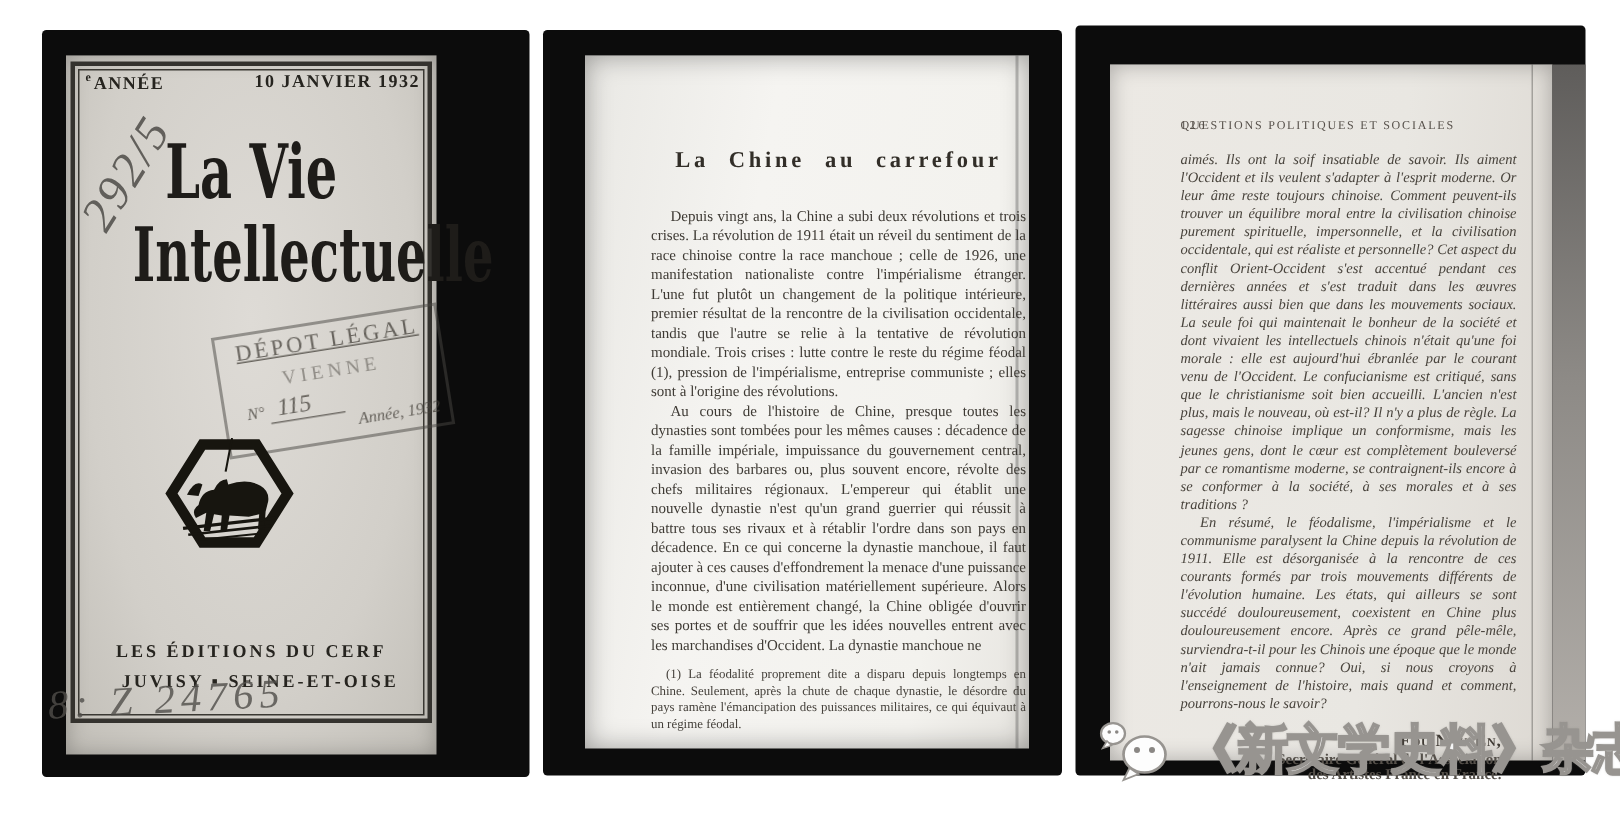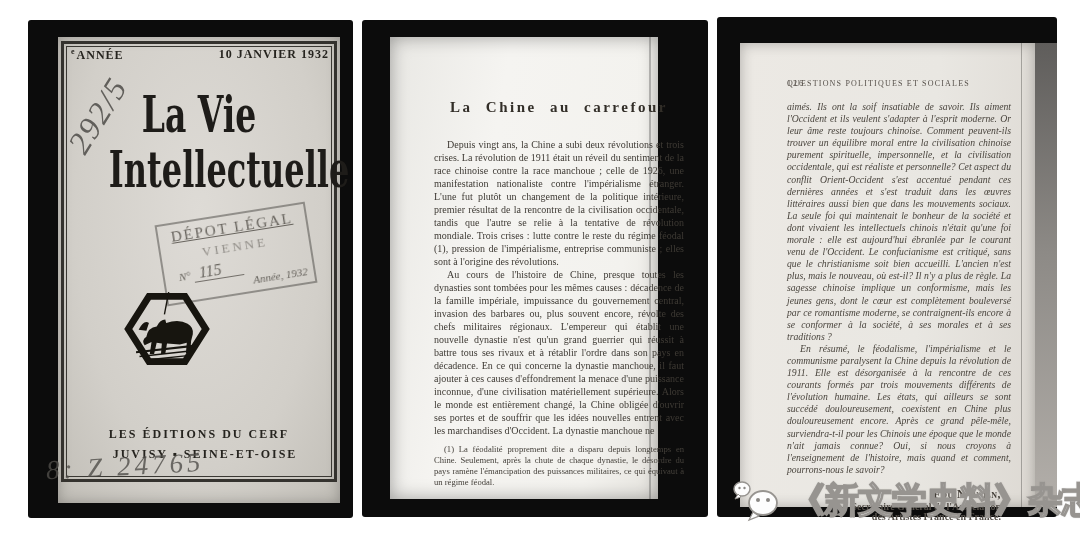--- a/index.html
+++ b/index.html
@@ -5,21 +5,21 @@
   * { margin:0; padding:0; box-sizing:border-box; }
   html,body { width:1080px; height:544px; background:#ffffff; overflow:hidden;
               font-family:"Liberation Serif","DejaVu Serif",serif; }
   .canvas { position:relative; width:1080px; height:544px; background:#ffffff; }
 
   
   .panel { position:absolute; background:#0c0c0c; border-radius:3px; }
 
   
   .cover-panel { left:28px; top:20px; width:325px; height:498px; }
-  .cover-paper { position:absolute; left:30px; top:17px; width:282px; height:466px;
+  .cover-paper { position:absolute; left:16px; top:17px; width:247px; height:466px;
     background:radial-gradient(ellipse at 50% 38%, #dedbd6 0%, #d2cfc9 62%, #c1beb7 100%);
     box-shadow:inset 0 0 14px rgba(0,0,0,.25); }
   .cover-rule { position:absolute; left:3px; top:4px; right:3px; bottom:21px;
     border:3px solid #34322e; }
   .cover-rule::after { content:""; position:absolute; inset:2px; border:1px solid #3a3833; }
   .cover-top { position:absolute; top:10px; left:13px; right:11px; display:flex;
     justify-content:space-between; font-weight:bold; font-size:12px; letter-spacing:1px;
     color:#26241f; }
   .cover-top sup { font-size:8px; margin-right:1px; }
   .hand-number { position:absolute; left:18px; top:95px; font-size:32px; font-style:italic;
@@ -42,21 +42,21 @@
   .logo { position:absolute; left:66px; top:255px; width:86px; height:74px; }
   .publisher { position:absolute; top:390px; width:100%; text-align:center; font-weight:bold;
     font-size:12px; letter-spacing:2px; color:#26241f; }
   .location { position:absolute; top:410px; width:100%; text-align:center; font-weight:bold;
     font-size:12px; letter-spacing:2px; color:#26241f;padding-left:12px; }
   .call-number { position:absolute; left:-12px; top:414px; font-size:27px; font-style:italic;
     color:#504e4a; letter-spacing:4px; transform:rotate(-3deg); opacity:.8; }
 
   
   .mid-panel { left:362px; top:20px; width:346px; height:497px; }
-  .mid-paper { position:absolute; left:28px; top:17px; width:268px; height:462px;
+  .mid-paper { position:absolute; left:28px; top:17px; width:296px; height:462px;
     background:linear-gradient(100deg,#e9e8e4 0%, #f5f4f1 35%, #f3f2ee 78%, #e6e4df 100%);
     box-shadow:inset 0 0 18px rgba(0,0,0,.35); }
   .gutter-line { position:absolute; right:7px; top:0; bottom:0; width:2px;
     background:rgba(40,40,40,.28); }
   .mid-text { position:absolute; left:44px; top:0; width:250px; color:#3e3a34; }
   .article-title { margin-top:62px; text-align:center; font-size:15px; font-weight:bold;
     letter-spacing:2.5px; word-spacing:7px; color:#322e28; }
   .body-p { margin-top:22px; font-size:10px; line-height:13px; text-align:justify;
     text-indent:13px; }
   .body-p + .body-p { margin-top:0; }

